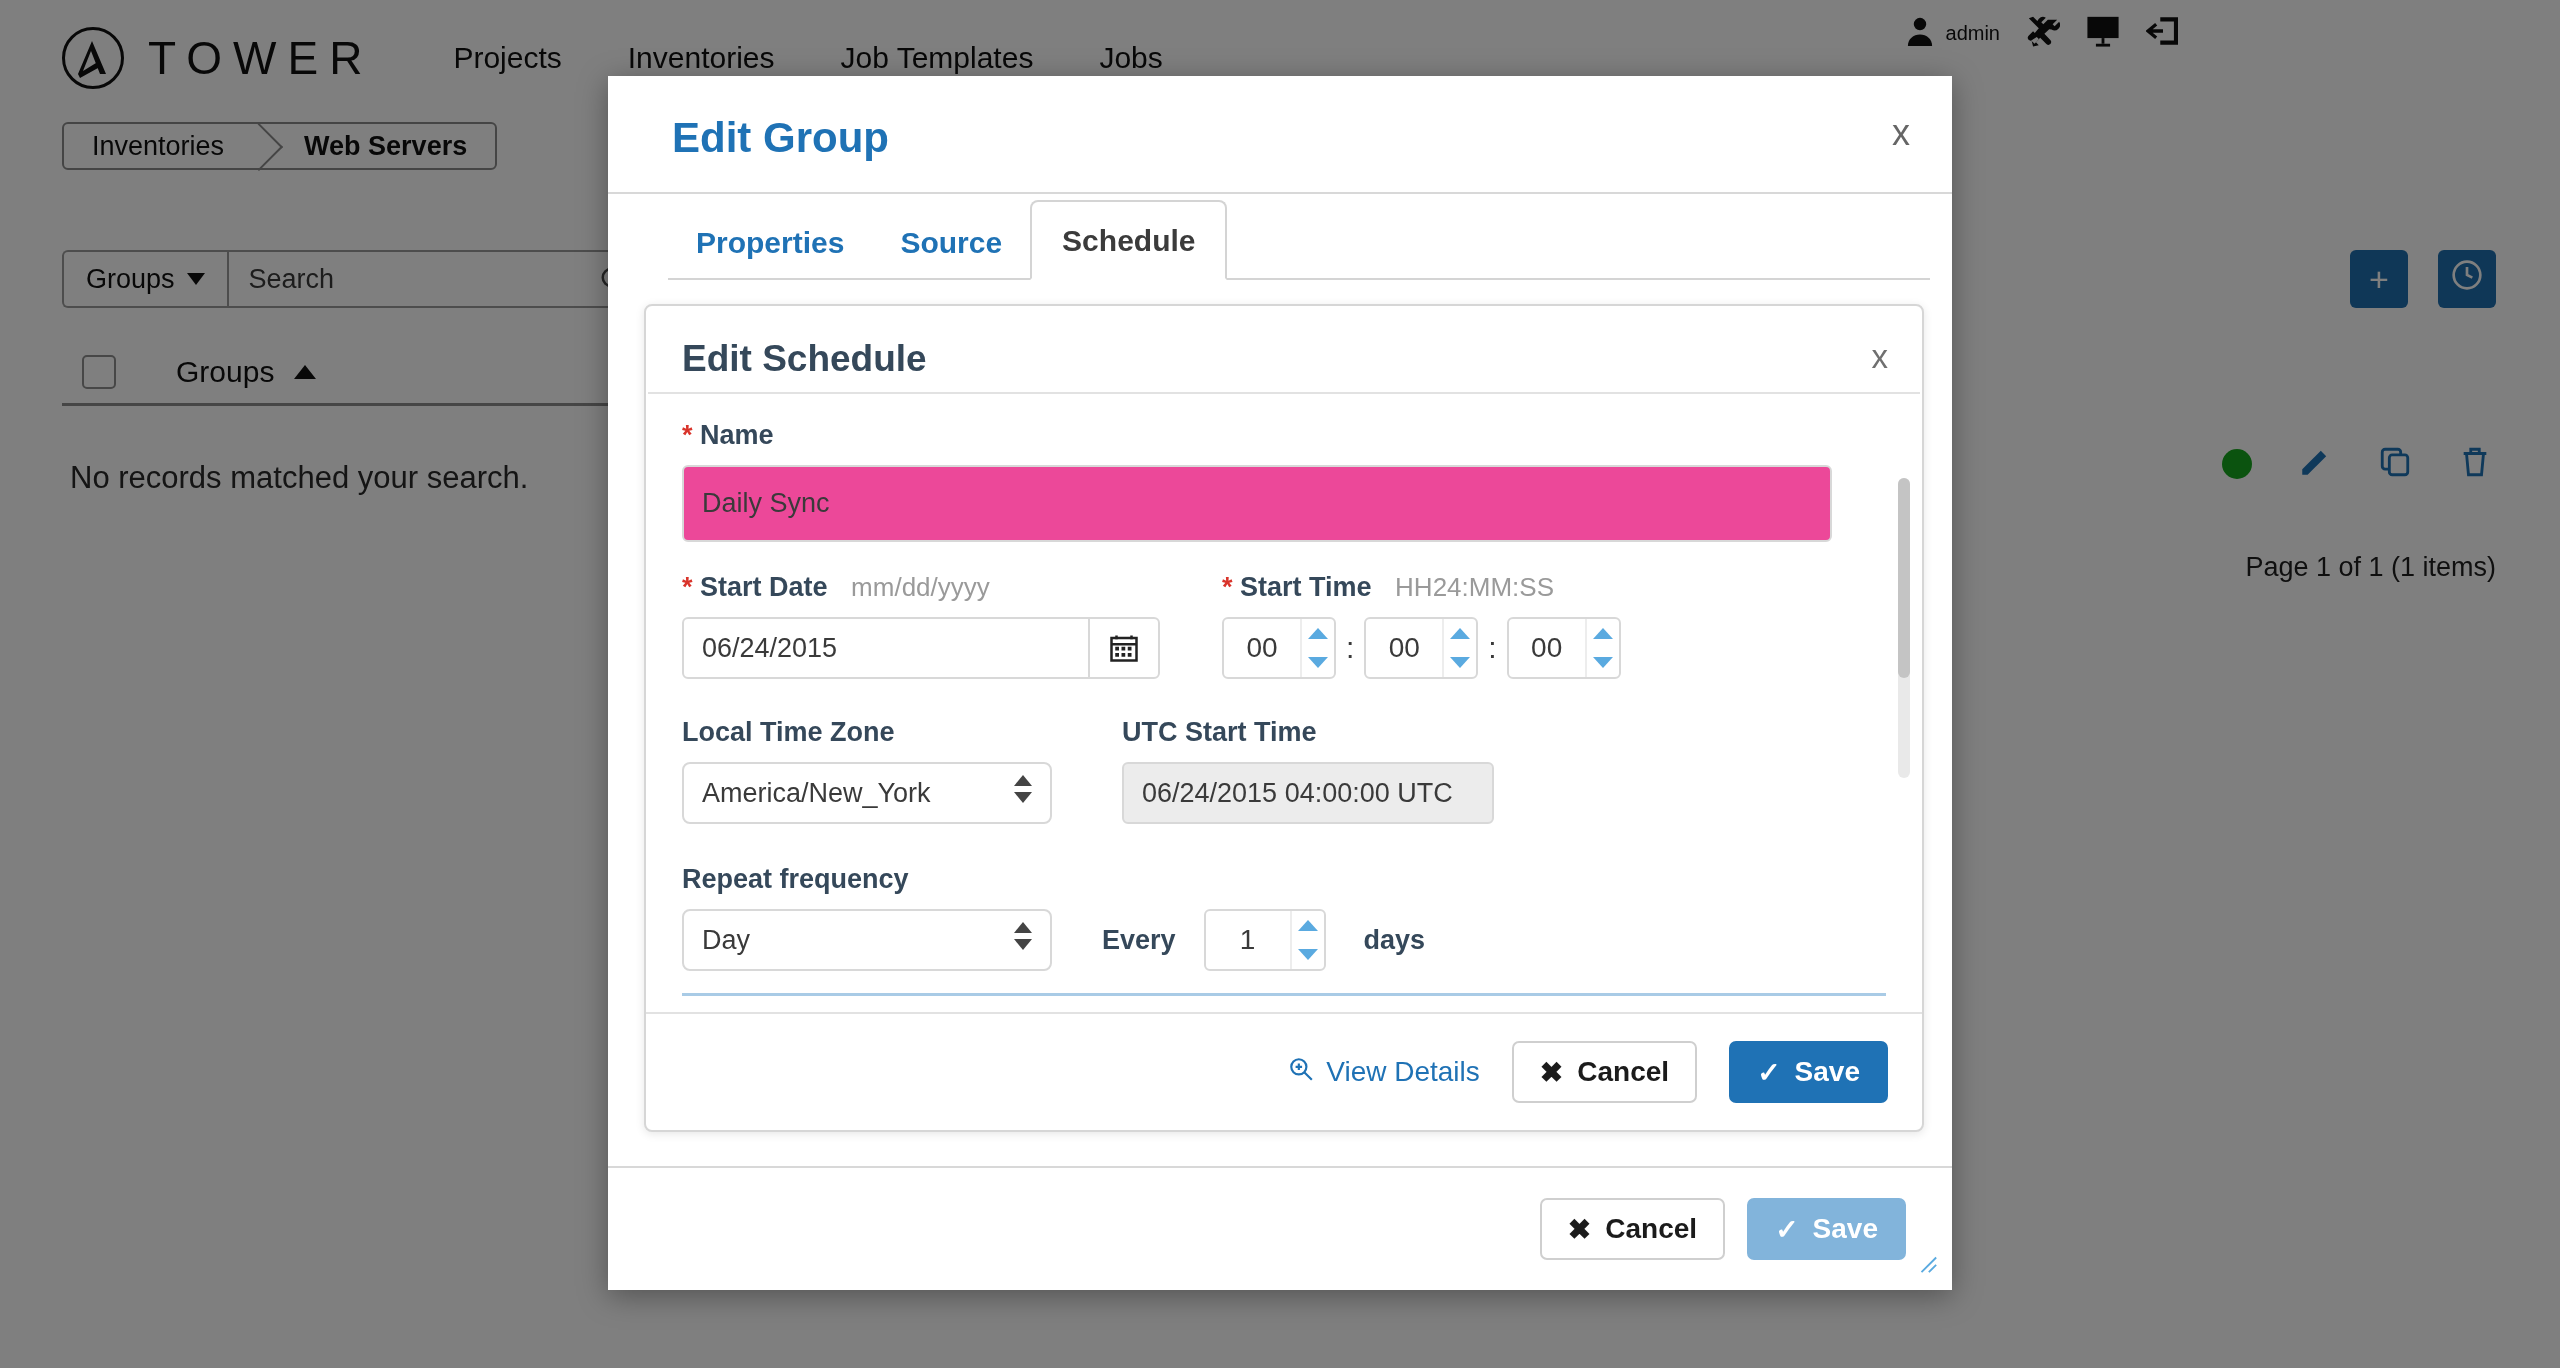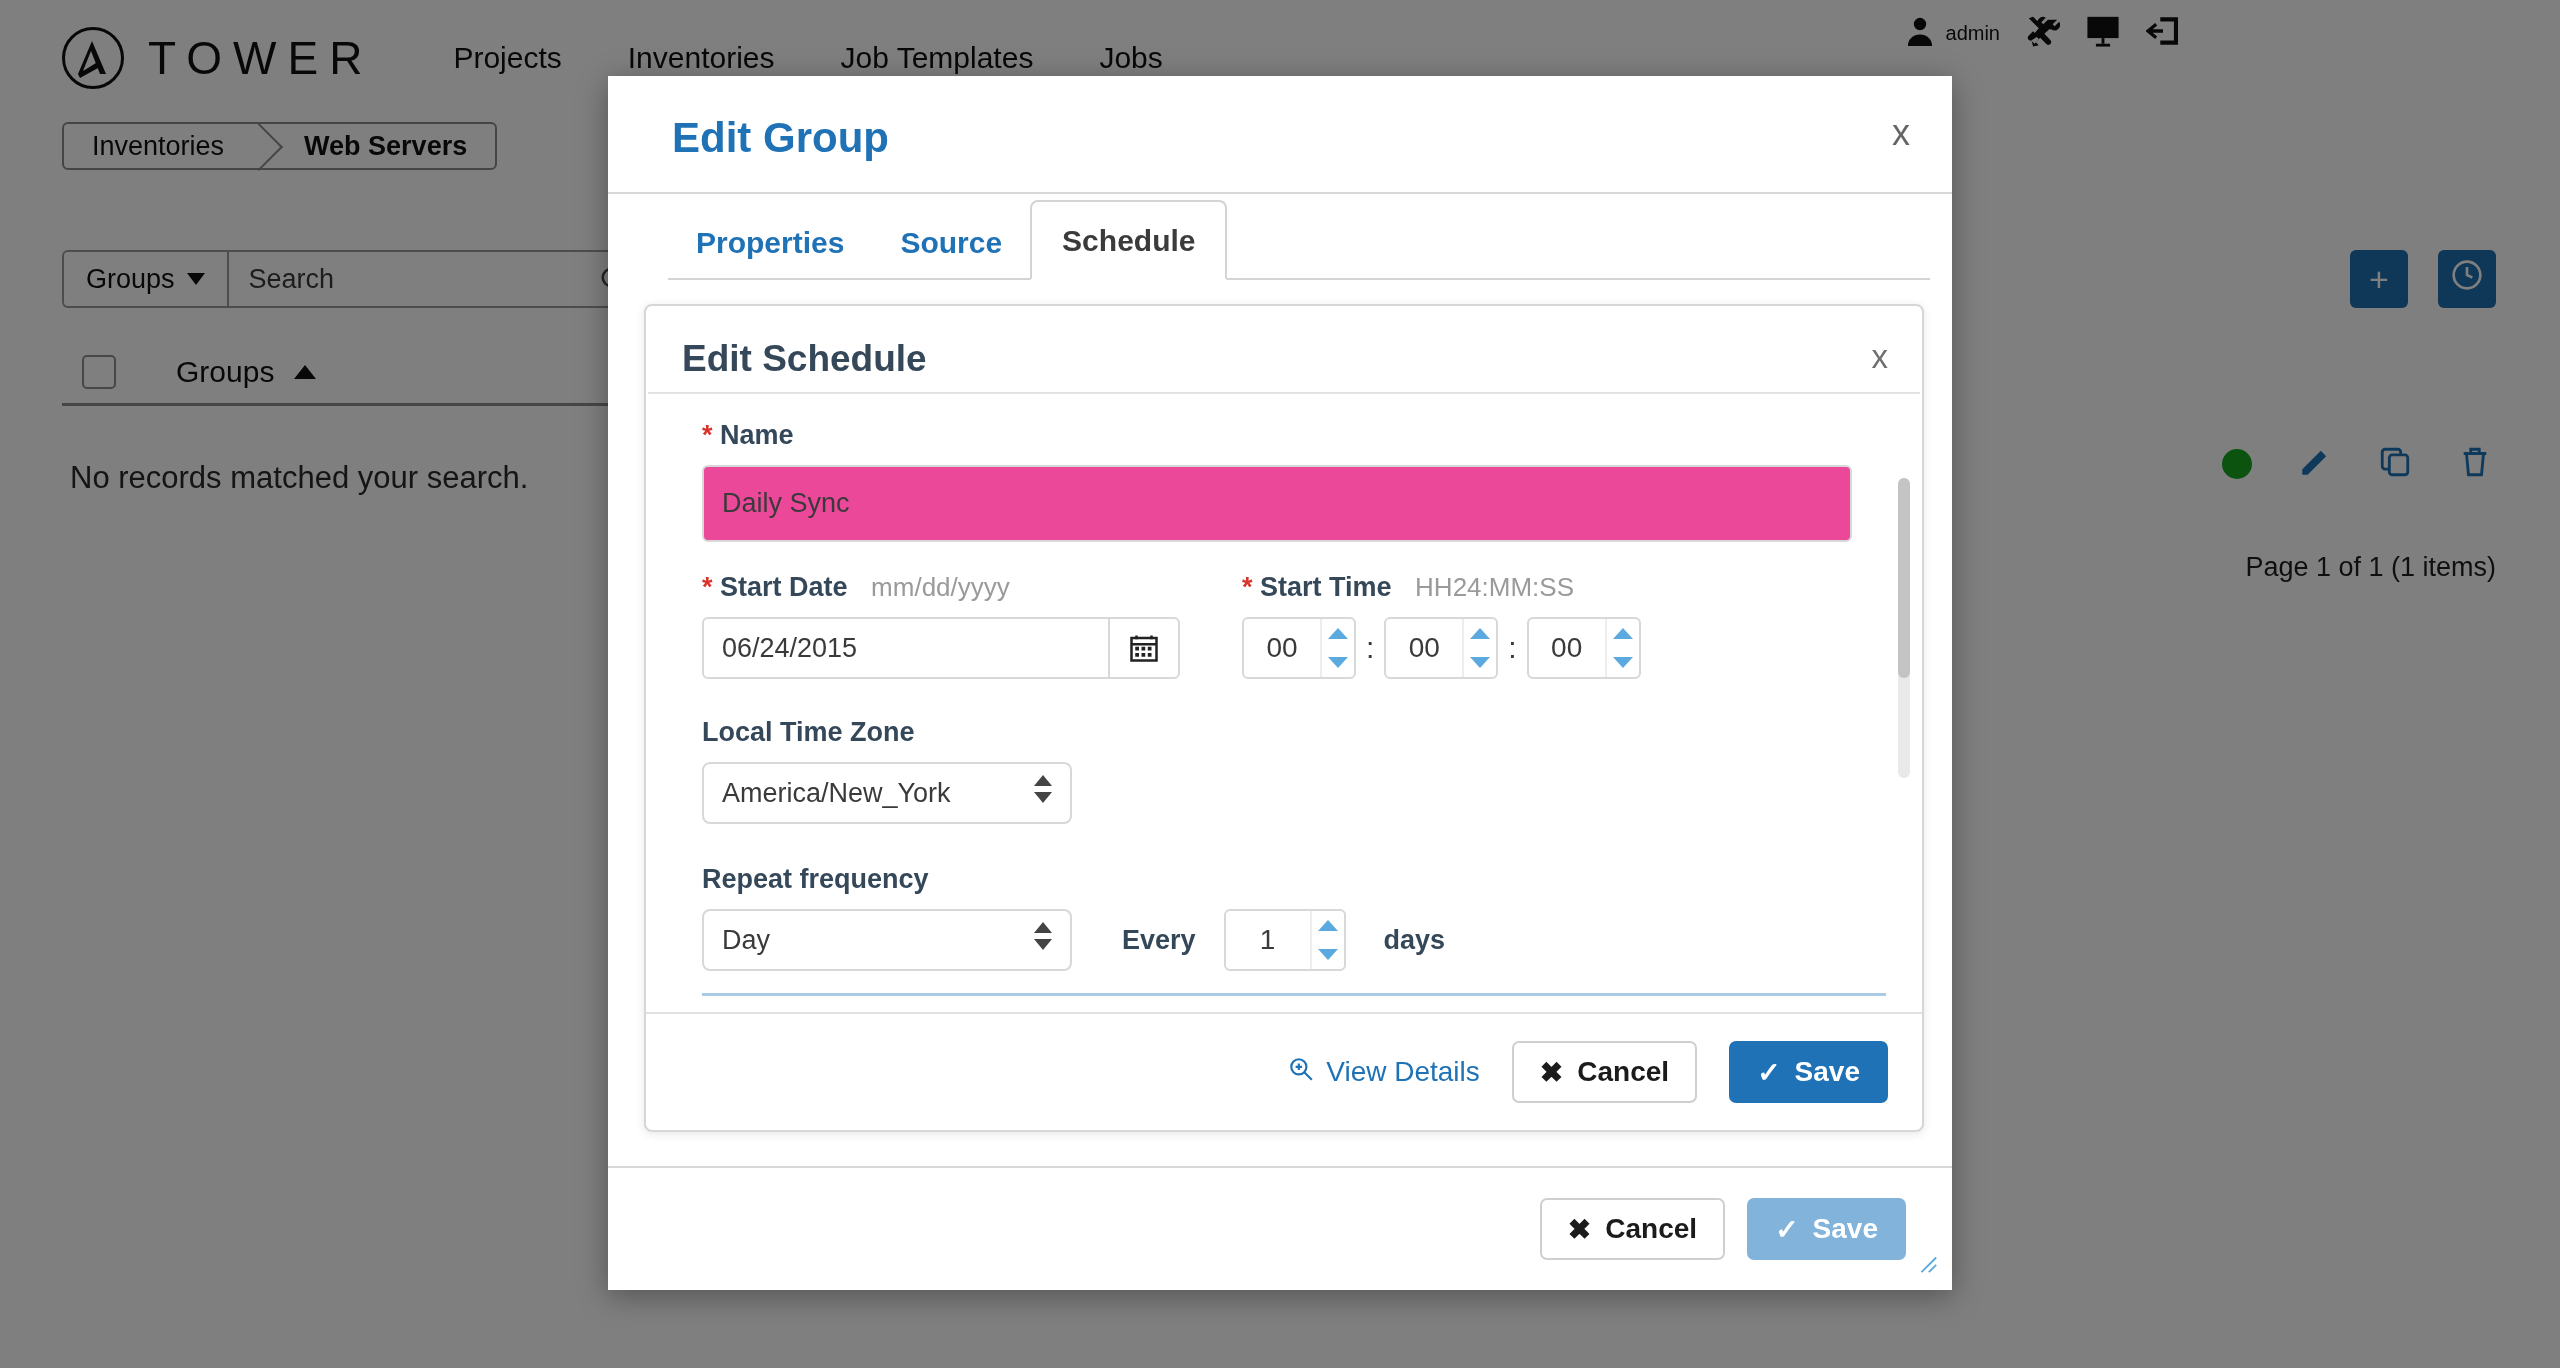--- a/index.html
+++ b/index.html
@@ -100,21 +100,21 @@
   #panel-edit-schedule {
     margin:24px 28px 0 36px; border:2px solid #d6d6d6; border-radius:8px;
     background:#fff; box-shadow:0 2px 10px rgba(0,0,0,.10);
     height:828px; display:flex; flex-direction:column; position:relative;
   }
   .panel-head { position:relative; height:86px; }
   .panel-title { position:absolute; left:36px; top:32px; font-size:37px; font-weight:bold; color:#35485a; }
   .panel-x { position:absolute; right:34px; top:32px; font-size:33px; color:#707070; cursor:pointer; }
   .panel-divider { height:2px; background:#e2e2e2; margin:0 2px; }
 
-  .form-scroll { flex:1; padding:26px 36px 0 56px; position:relative; overflow:hidden; }
+  .form-scroll { flex:1; padding:26px 36px 0 36px; position:relative; overflow:hidden; }
   .scrollbar-track { position:absolute; right:12px; top:84px; width:12px; height:300px; background:#e9e9e9; border-radius:6px; }
   .scrollbar-thumb { position:absolute; right:12px; top:84px; width:12px; height:200px; background:#c4c4c4; border-radius:6px; }
 
   .req { color:#d9342b; font-weight:bold; }
   .flabel { font-size:27px; font-weight:bold; color:#35485a; }
   .fhint { font-size:26px; color:#9a9a9a; font-weight:normal; margin-left:16px; }
 
   .inp {
     border:2px solid #d8d8d8; border-radius:6px; height:77px; background:#ec4899;
     font-size:27px; color:#3a3a3a; display:flex; align-items:center; padding:0 18px;
@@ -395,20 +395,24 @@
         <div style="width:420px;">
           <div class="flabel">Local Time Zone</div>
           <div class="sel mt28">
             <span>America/New_York</span>
             <span class="arrows">
               <span class="ar-u"></span>
                 <span class="ar-d"></span>
             </span>
           </div>
         </div>
+        <div style="margin-left:20px;">
+          <div class="flabel">UTC Start Time</div>
+          <div class="utc-box mt28">06/24/2015 04:00:00 UTC</div>
+        </div>
       </div>
 
       <div style="margin-top:40px;">
         <div class="flabel">Repeat frequency</div>
         <div class="row mt28">
           <div class="sel">
             <span>Day</span>
             <span class="arrows">
               <span class="ar-u"></span>
                 <span class="ar-d"></span>

